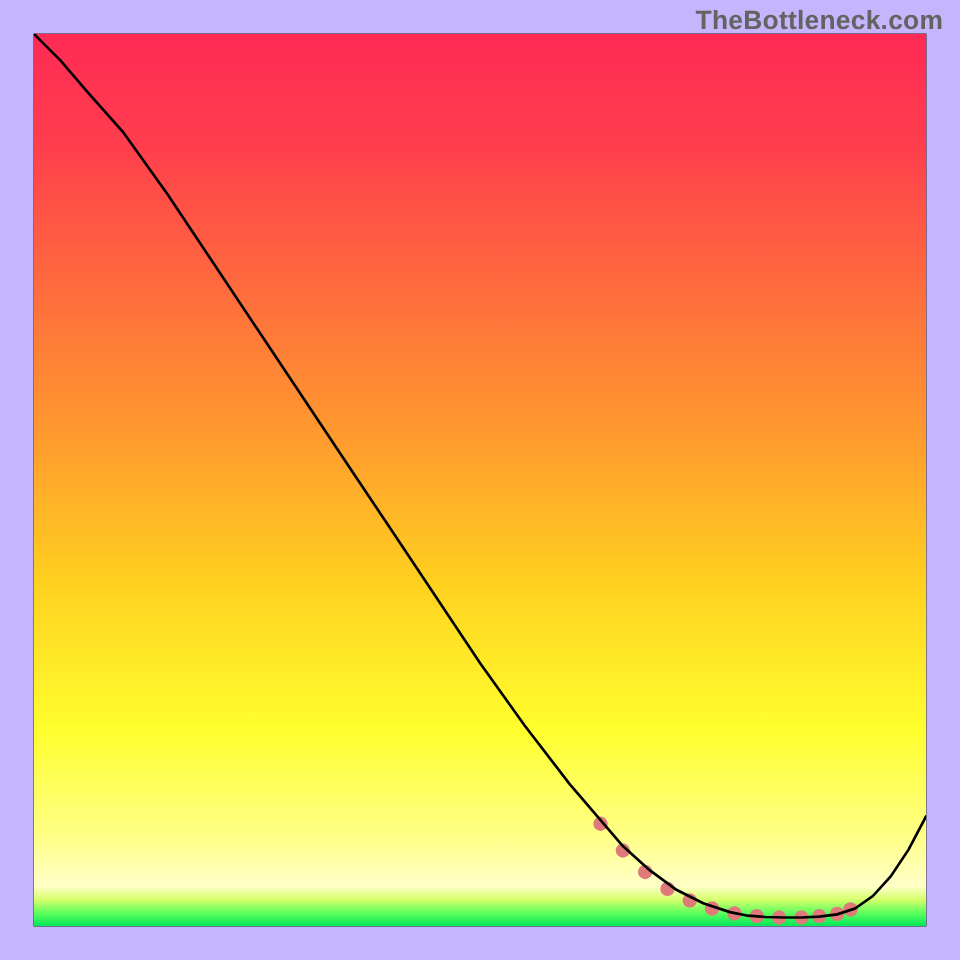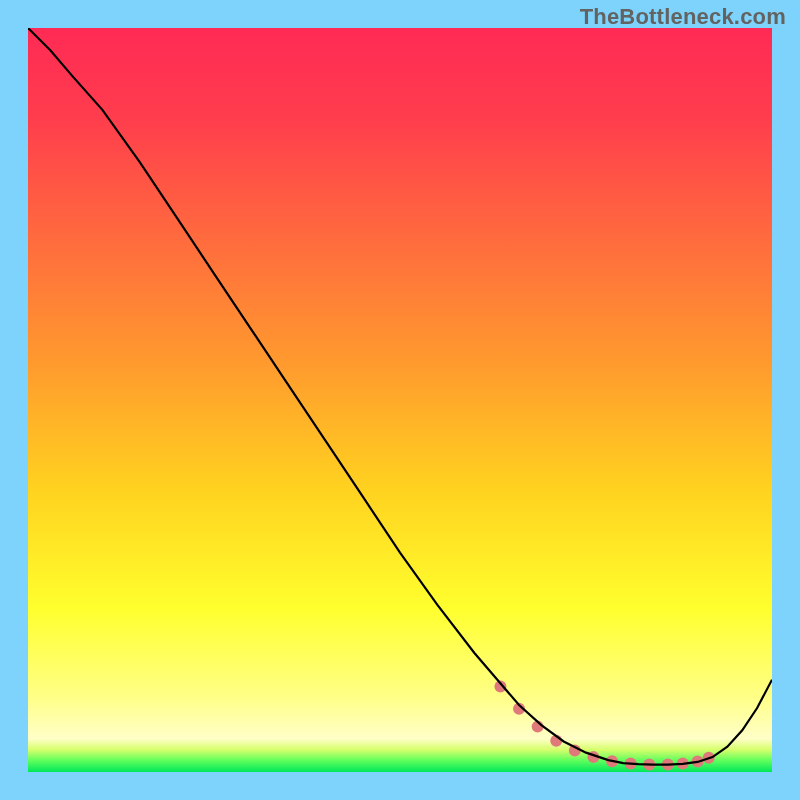--- a/index.html
+++ b/index.html
@@ -8,21 +8,21 @@
     width: 800px;
     height: 800px;
     background: #000;
     font-family: Arial, Helvetica, sans-serif;
     overflow: hidden;
   }
   .frame {
     position: relative;
     width: 800px;
     height: 800px;
-    background: #7dd3fc;
+    background: #c4b5fd;
   }
   .watermark {
     position: absolute;
     top: 4px;
     right: 14px;
     font-size: 22px;
     font-weight: 600;
     color: #636362;
     letter-spacing: 0.2px;
     z-index: 10;

